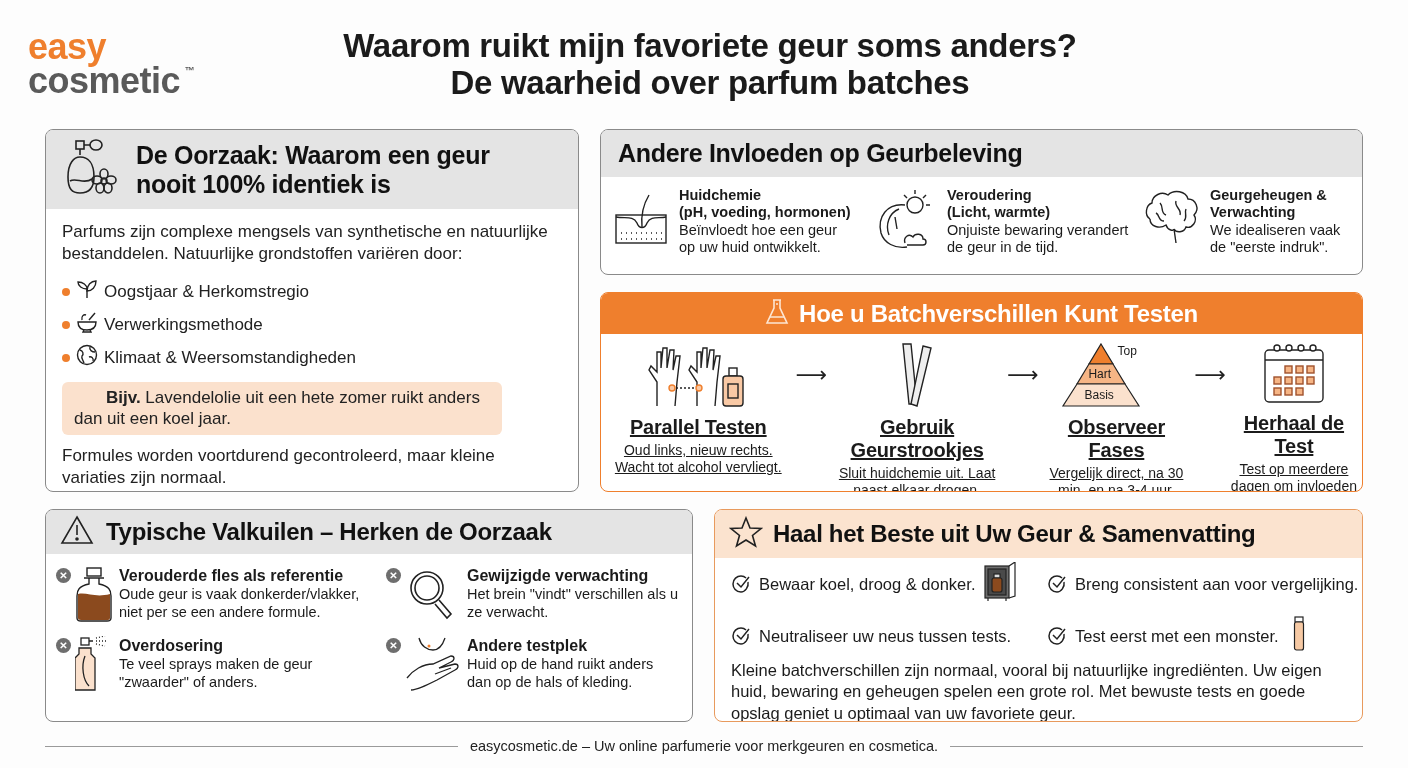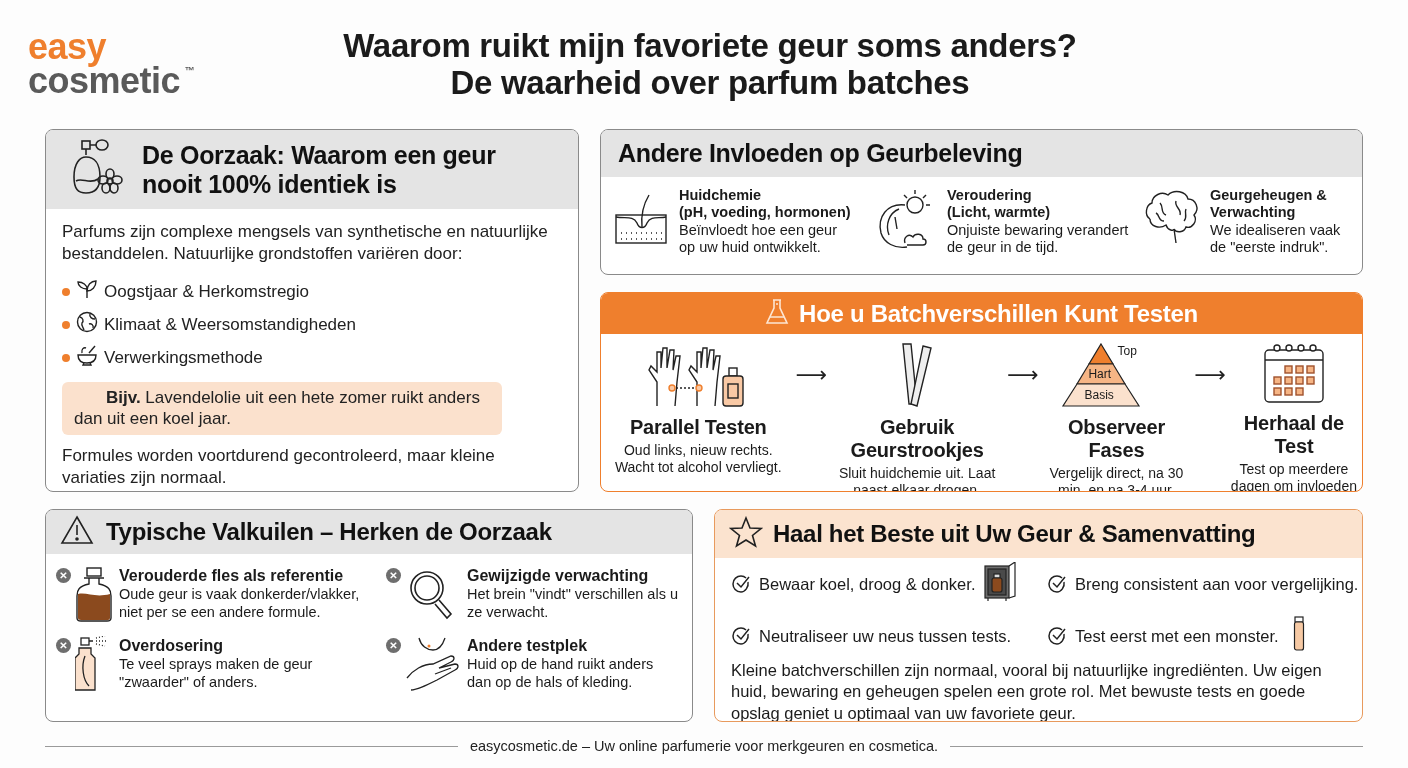--- a/index.html
+++ b/index.html
@@ -12,21 +12,21 @@
   .logo .tm { font-size: 10px; position: absolute; right: -14px; top: 2px; color: #5a5a5a; }
 
   .main-title { position: absolute; left: 290px; width: 840px; top: 28px; text-align: center; font-weight: bold; font-size: 33px; line-height: 1.12; letter-spacing: -0.3px; }
 
   .card { position: absolute; background: #fff; border: 1.5px solid #8a8a8a; border-radius: 8px; overflow: hidden; }
   .card-head { background: #e4e4e4; display: flex; align-items: center; }
   .card-head .h { font-weight: bold; color: #111; letter-spacing: -0.3px; }
 
   
   #c1 { left: 45px; top: 129px; width: 534px; height: 363px; }
-  #c1 .card-head { height: 79px; padding-left: 20px; }
+  #c1 .card-head { height: 79px; padding-left: 14px; }
   #c1 .card-head .h { font-size: 25px; line-height: 1.15; margin-left: 14px; }
   #c1 .body { padding: 12px 16px 0 16px; font-size: 17px; line-height: 1.3; color: #222; }
   #c1 .li { display: flex; align-items: center; height: 33px; font-size: 17px; }
   #c1 .dot { width: 8px; height: 8px; border-radius: 50%; background: #ef7f2d; margin-right: 6px; }
   #c1 .li svg { margin-right: 6px; }
   .example { background: #fbe1cd; border-radius: 6px; padding: 5px 12px; margin: 8px 0 10px 0; width: 440px; font-size: 17px; line-height: 1.25; }
   .example b { font-weight: bold; margin-left: 32px; }
 
   
   #c2 { left: 600px; top: 129px; width: 763px; height: 146px; }
@@ -35,21 +35,21 @@
   #c2 .row { display: flex; padding: 10px 0 0 12px; }
   .inf { display: flex; align-items: flex-start; }
   .inf .txt { font-size: 14.5px; line-height: 1.2; margin-left: 8px; }
   .inf .t { font-weight: bold; }
 
   
   #c3 { left: 600px; top: 292px; width: 763px; height: 200px; border-color: #ef7f2d; }
   #c3 .card-head { background: #ef7f2d; height: 41px; justify-content: center; }
   #c3 .card-head .h { color: #fff; font-size: 24px; margin-left: 10px; }
   .steps { display: flex; align-items: flex-start; padding-top: 8px; }
-  .step { text-align: center; }
+  .step { text-align: center; text-decoration: underline; }
   .step .t { font-weight: bold; font-size: 20px; margin-top: 4px; letter-spacing: -0.2px; }
   .step .d { font-size: 14px; line-height: 1.2; margin-top: 3px; }
   .arrow { font-size: 22px; padding-top: 20px; color: #222; }
 
   
   #c4 { left: 45px; top: 509px; width: 648px; height: 213px; }
   #c4 .card-head { height: 44px; padding-left: 14px; }
   #c4 .card-head .h { font-size: 24px; margin-left: 12px; }
   .pit-grid { display: grid; grid-template-columns: 330px 310px; row-gap: 10px; padding: 12px 0 0 10px; }
   .pit { display: flex; align-items: flex-start; }
@@ -112,36 +112,36 @@
       <span><svg width="22" height="20" viewBox="0 0 22 20" fill="none" stroke="#222" stroke-width="1.4">
             <path d="M11 19 L11 10"></path>
             <path d="M11 10 C6 10 2 7 2 3 C7 3 11 6 11 10Z"></path>
             <path d="M11 12 C11 6 15 2 20 2 C20 8 16 12 11 12Z"></path>
           </svg></span>
       <span>Oogstjaar &amp; Herkomstregio</span>
     </div>
     <div class="li">
       <span class="dot"></span>
       <span><svg width="22" height="22" viewBox="0 0 22 22" fill="none" stroke="#222" stroke-width="1.4">
+            <path d="M2 11 L20 11 C20 17 16 19 11 19 C6 19 2 17 2 11Z"></path>
+            <path d="M8 19 L7 21 L15 21 L14 19"></path>
+            <path d="M6 9 C5 5 8 3 10 4"></path>
+            <path d="M13 9 L19 2"></path>
+          </svg></span>
+      <span>Verwerkingsmethode</span>
+    </div>
+    <div class="li">
+      <span class="dot"></span>
+      <span><svg width="22" height="22" viewBox="0 0 22 22" fill="none" stroke="#222" stroke-width="1.4">
             <circle cx="11" cy="11" r="9.5"></circle>
             <path d="M4 6 C7 7 8 10 6 12 C5 14 7 16 8 19"></path>
             <path d="M14 3 C13 6 16 8 19 8"></path>
             <path d="M13 13 C15 12 18 14 17 17"></path>
           </svg></span>
       <span>Klimaat &amp; Weersomstandigheden</span>
-    </div>
-    <div class="li">
-      <span class="dot"></span>
-      <span><svg width="22" height="22" viewBox="0 0 22 22" fill="none" stroke="#222" stroke-width="1.4">
-            <path d="M2 11 L20 11 C20 17 16 19 11 19 C6 19 2 17 2 11Z"></path>
-            <path d="M8 19 L7 21 L15 21 L14 19"></path>
-            <path d="M6 9 C5 5 8 3 10 4"></path>
-            <path d="M13 9 L19 2"></path>
-          </svg></span>
-      <span>Verwerkingsmethode</span>
     </div>
     <div class="example"><b>Bijv.</b><span> Lavendelolie uit een hete zomer ruikt anders dan uit een koel jaar.</span></div>
     <p>Formules worden voortdurend gecontroleerd, maar kleine variaties zijn normaal.</p>
   </div>
 </div>
 
 <div class="card" id="c2">
   <div class="card-head">
     <div class="h">Andere Invloeden op Geurbeleving</div>
   </div>

